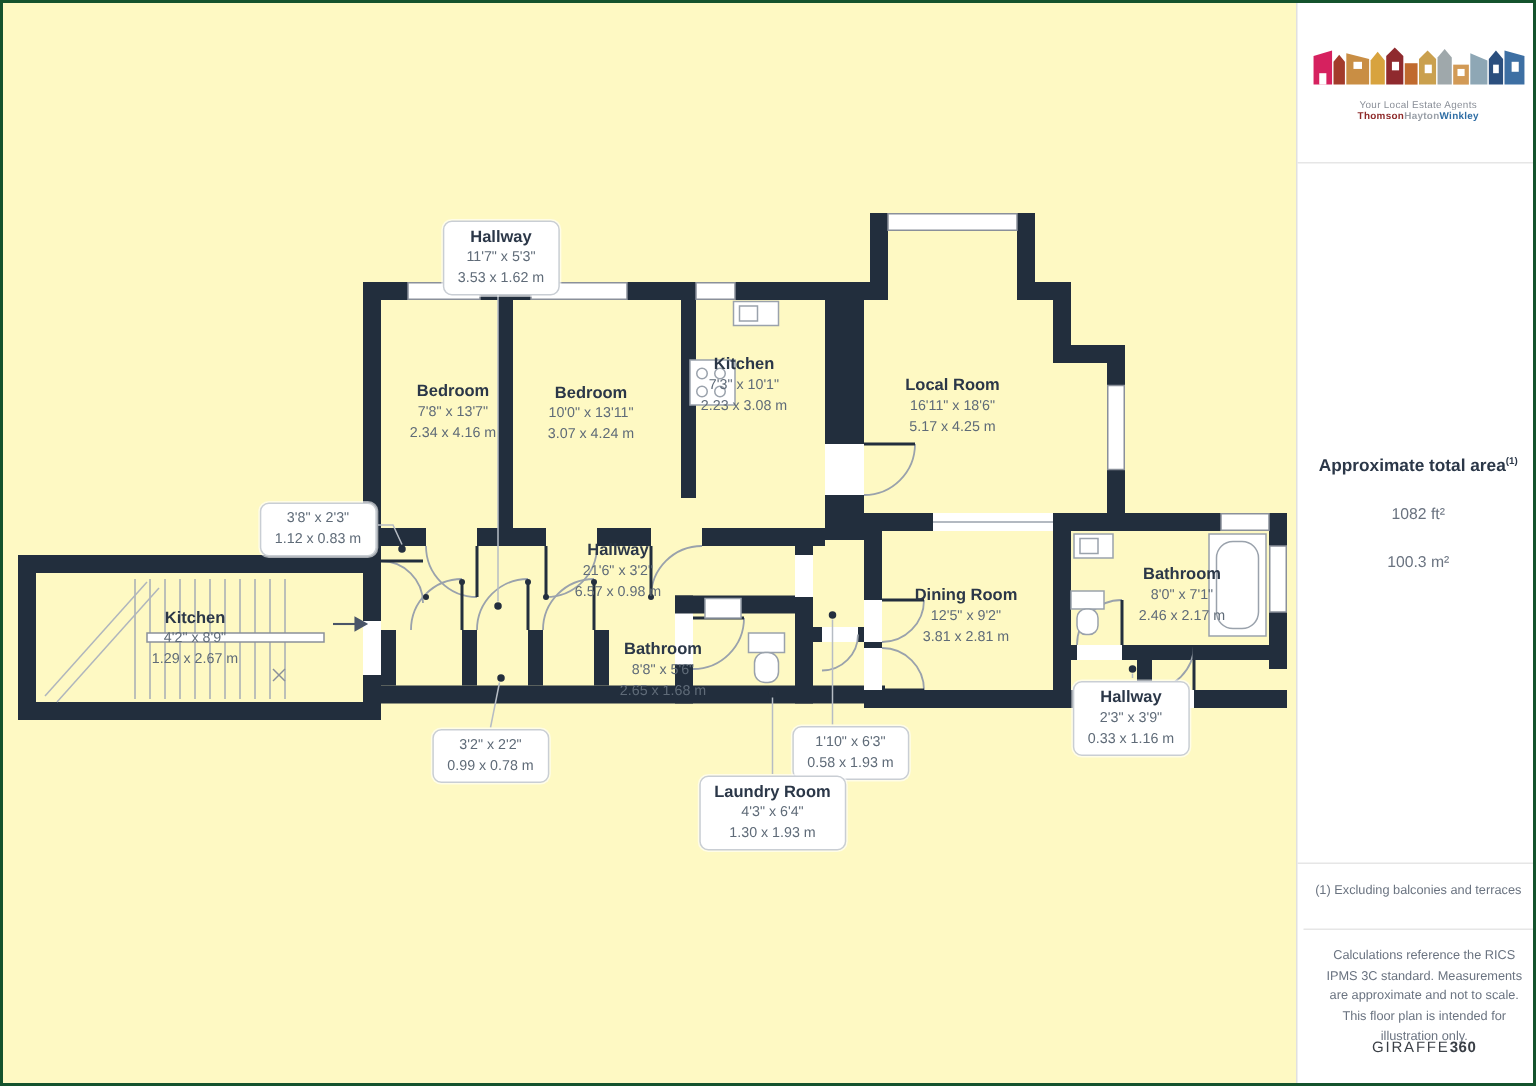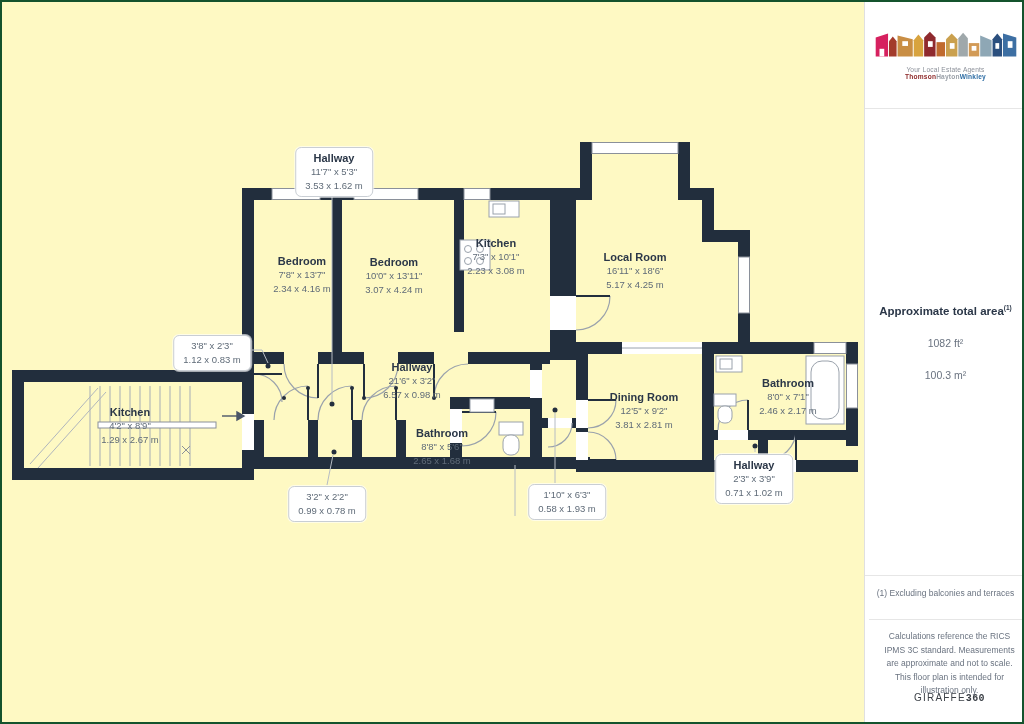--- a/index.html
+++ b/index.html
@@ -17,21 +17,21 @@
   .tagline{font-size:6.6px;color:#8a8f98;letter-spacing:.2px;margin-top:-2px;}
   .tagline b{font-weight:bold;}
   .area-sec{position:absolute;left:0;top:302px;width:100%;text-align:center;}
   .area-title{font-size:11.5px;font-weight:bold;color:#2b3748;}
   .area-title sup{font-size:6.5px;}
   .area-val{font-size:10.5px;color:#6a7380;margin-top:20px;}
   .foot-sec{position:absolute;left:0;top:573px;width:100%;border-top:1px solid #e6e6e6;box-sizing:border-box;text-align:center;padding:12px 10px 0;color:#6a7380;font-size:8.5px;}
   .disc-sec{position:absolute;left:4px;top:617px;width:100%;height:105px;border-top:1px solid #e6e6e6;box-sizing:border-box;text-align:center;color:#6a7380;font-size:8.5px;}
   .disc-text{padding:10px 12px 0;line-height:1.6;}
   .giraffe{position:absolute;bottom:20px;width:100%;text-align:center;font-size:10px;color:#3a3f46;letter-spacing:1.2px;}
-  .giraffe b{letter-spacing:.4px;font-family:Liberation Mono, monospace;}
+  .giraffe b{letter-spacing:.4px;}
 </style>
 </head>
 <body>
 
 <div class="frame">
 
   <div class="plan-area">
     <svg class="plan-svg" width="862" height="722" viewBox="0 0 862 722">
 
       <g fill="#222e3d">
@@ -263,24 +263,29 @@
       <div>2.46 x 2.17 m</div>
     </div>
     <div class="lbl callout" style="left:325px;top:484px">
       <div>3'2" x 2'2"</div>
       <div>0.99 x 0.78 m</div>
     </div>
     <div class="lbl callout" style="left:565px;top:482px">
       <div>1'10" x 6'3"</div>
       <div>0.58 x 1.93 m</div>
     </div>
+    <div class="lbl callout" style="left:513px;top:515px">
+      <div class="nm">Laundry Room</div>
+      <div>4'3" x 6'4"</div>
+      <div>1.30 x 1.93 m</div>
+    </div>
     <div class="lbl callout" style="left:752px;top:452px">
       <div class="nm">Hallway</div>
       <div>2'3" x 3'9"</div>
-      <div>0.71 x 1.02 m</div>
+      <div>0.33 x 1.16 m</div>
     </div>
   </div>
 
   <aside class="sidebar">
     <div class="logo-sec">
       <svg class="logo-houses" width="152" height="38" viewBox="0 0 152 40">
         <polygon points="2,12 15,8 15,32 2,32" fill="#d6215f"></polygon>
           <rect x="6" y="24" width="5" height="8" fill="#fff"></rect>
         <polygon points="16,16 20,11 24,16 24,32 16,32" fill="#a33b2b"></polygon>
         <polygon points="25,10 41,14 41,32 25,32" fill="#c98e44"></polygon>

